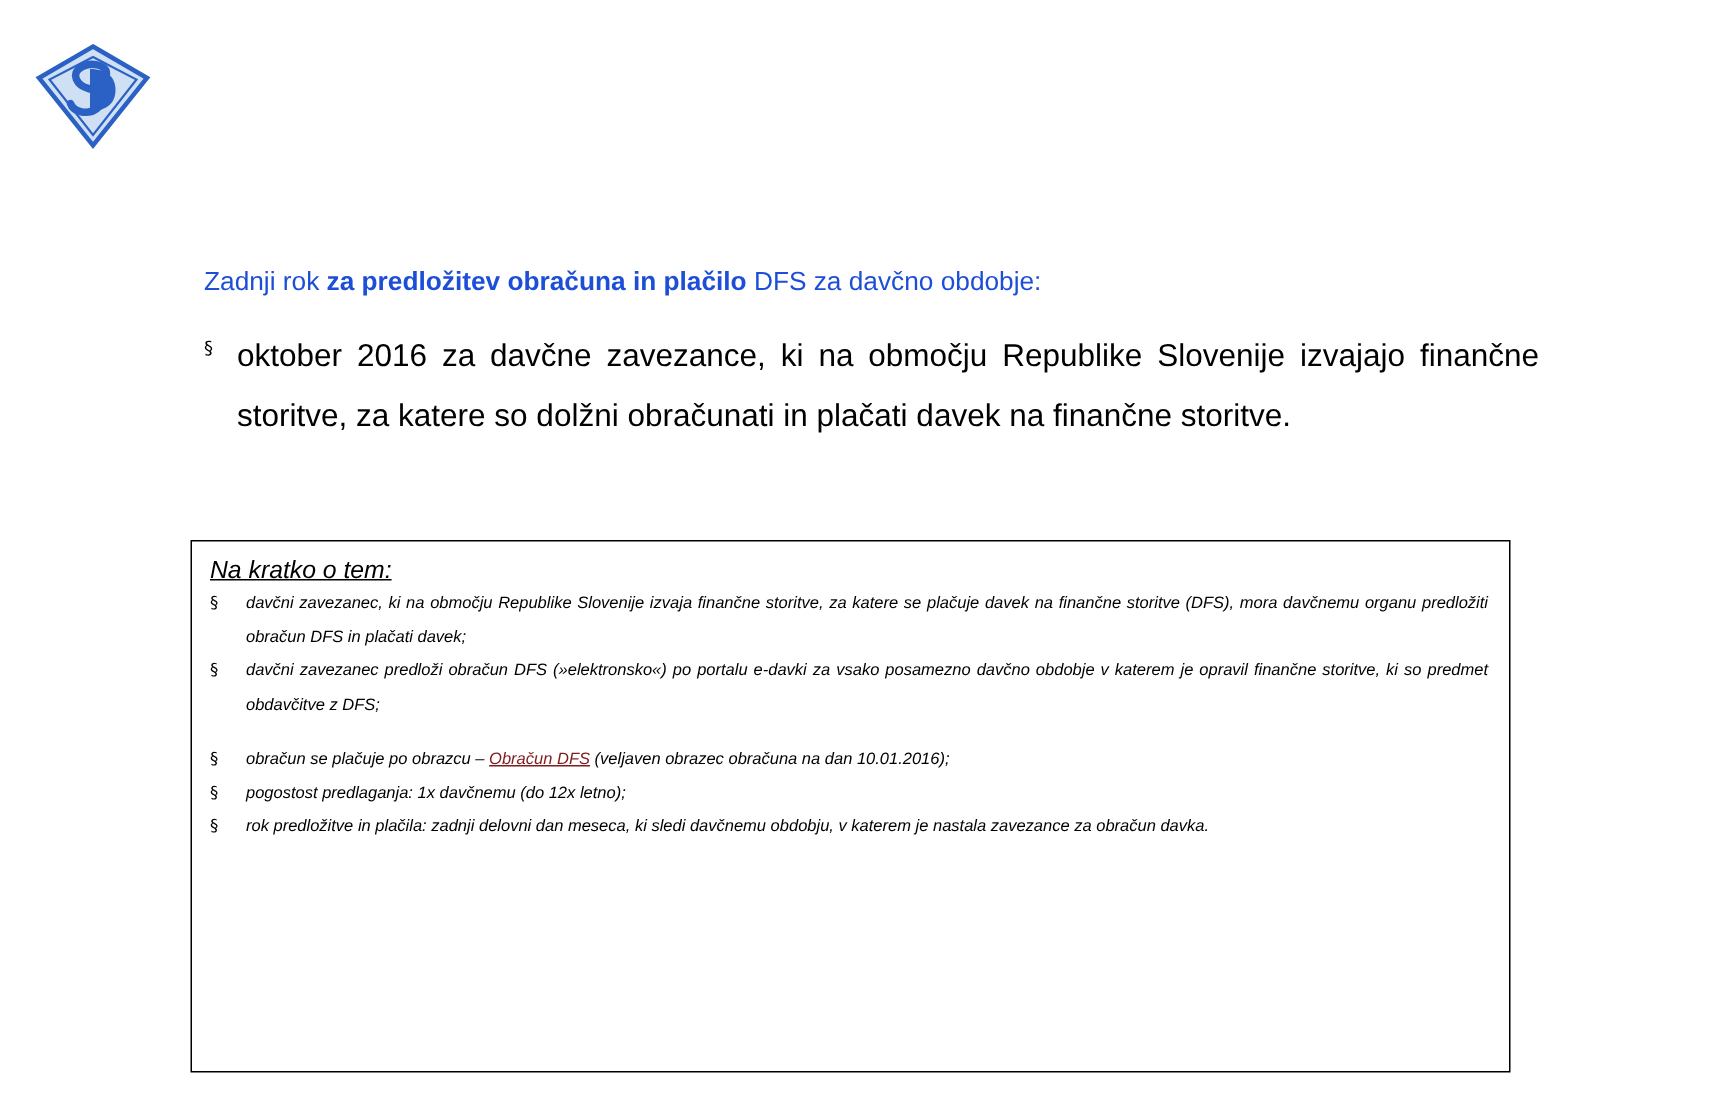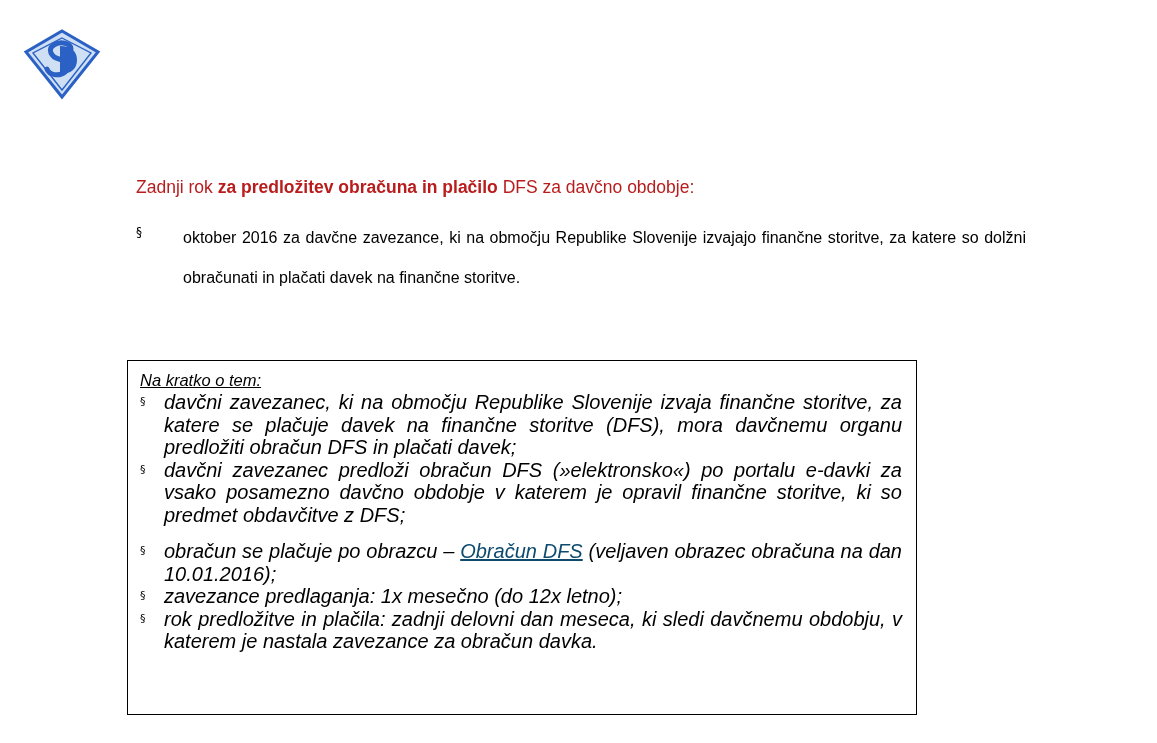--- a/index.html
+++ b/index.html
@@ -30,21 +30,21 @@
   }
 
   
   #heading {
     position: absolute;
     left: 136px;
     top: 175px;
     width: 890px;
     font-size: 17.5px;
     line-height: 24px;
-    color: #b91c1c;
+    color: #1d4ed8;
   }
   #heading .b {
     font-weight: bold;
   }
 
   
   #top-bullet {
     position: absolute;
     left: 136px;
     top: 218px;
@@ -57,33 +57,32 @@
   #top-bullet .mark {
     font-family: "DejaVu Sans", sans-serif;
     font-size: 12px;
     line-height: 28px;
     width: 22px;
     flex: 0 0 22px;
     color: #000000;
   }
   #top-bullet .text {
     flex: 1 1 auto;
-    font-size: 16px;
+    font-size: 21px;
     line-height: 40px;
     text-align: justify;
     text-justify: inter-word;
-    margin-left: 25px;
   }
 
   
   #box {
     position: absolute;
     left: 127px;
     top: 360px;
-    width: 790px;
+    width: 880px;
     height: 355px;
     border: 1px solid #000000;
     box-sizing: border-box;
     padding: 9px 14px 0 12px;
   }
   #box-title {
     font-style: italic;
     font-size: 16.5px;
     line-height: 21px;
     text-decoration: underline;
@@ -102,30 +101,30 @@
   .box-list .mark {
     font-family: "DejaVu Sans", sans-serif;
     font-size: 11px;
     line-height: 22.5px;
     width: 24px;
     flex: 0 0 24px;
   }
   .box-list .text {
     flex: 1 1 auto;
     font-style: italic;
-    font-size: 20px;
+    font-size: 11px;
     line-height: 22.5px;
     text-align: justify;
     text-justify: inter-word;
   }
   .spacer {
     height: 14px;
   }
   a.doclink {
-    color: #0c4a6e;
+    color: #7f1d1d;
     text-decoration: underline;
     font-style: italic;
   }
 </style>
 </head>
 <body>
 
 <div id="slide">
 
   <div id="logo">
@@ -166,21 +165,21 @@
 
     <div class="spacer"></div>
 
     <ul class="box-list">
       <li>
         <span class="mark">§</span>
         <span class="text"><span>obračun se plačuje po obrazcu – </span><a class="doclink" href="#">Obračun DFS</a><span> (veljaven obrazec obračuna na dan 10.01.2016);</span></span>
       </li>
       <li>
         <span class="mark">§</span>
-        <span class="text">zavezance predlaganja: 1x mesečno (do 12x letno);</span>
+        <span class="text">pogostost predlaganja: 1x davčnemu (do 12x letno);</span>
       </li>
       <li>
         <span class="mark">§</span>
         <span class="text">rok predložitve in plačila: zadnji delovni dan meseca, ki sledi davčnemu obdobju, v katerem je nastala zavezance za obračun davka.</span>
       </li>
     </ul>
   </div>
 
 </div>
 

